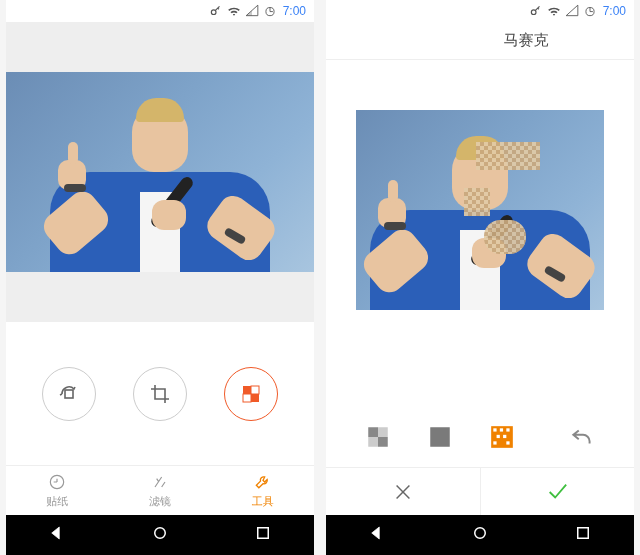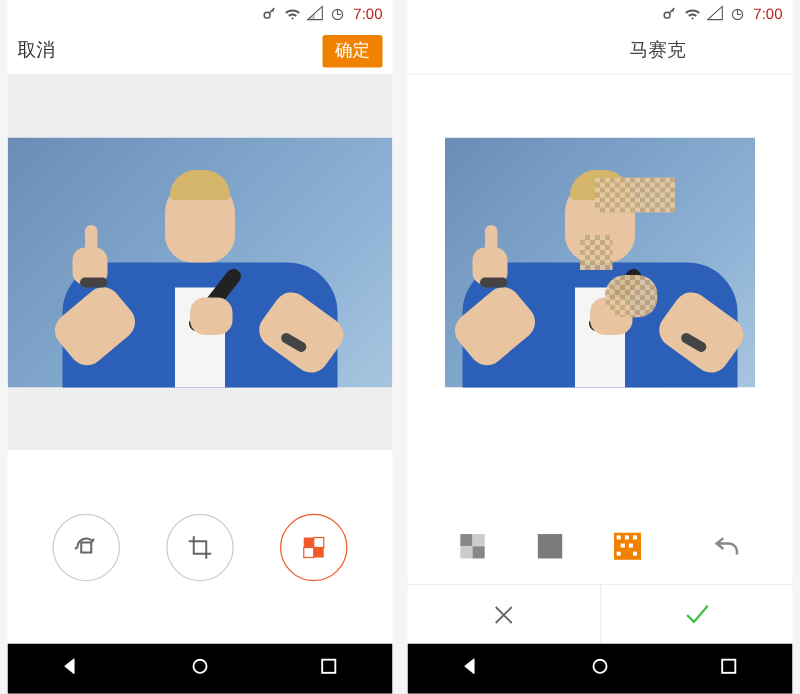--- a/index.html
+++ b/index.html
@@ -1,20 +1,20 @@
 <!DOCTYPE html>
 <html><head>
 <meta charset="utf-8">
 <style>
   * { margin: 0; padding: 0; box-sizing: border-box; }
   body { background: #f0f0f0; font-family: -apple-system, "Helvetica Neue", Arial, sans-serif; }
   .stage { width: 640px; height: 555px; background: #f5f5f5; position: relative; display: flex; gap: 12px; justify-content: center; padding-top: 0; }
   .phone { width: 308px; height: 555px; background: #fff; position: relative; display: flex; flex-direction: column; overflow: hidden; }
   
-  .statusbar { height: 22px; background: #fff; display: flex; align-items: center; justify-content: flex-end; padding: 10px 8px; gap: 4px; font-size: 12px; color: #b91c1c; }
+  .statusbar { height: 22px; background: #fff; display: flex; align-items: center; justify-content: flex-end; padding: 10px 8px; gap: 4px; font-size: 12px; color: #3b82f6; }
   .statusbar .ico { display:inline-flex; align-items:center; }
   .statusbar svg { width: 14px; height: 14px; }
   .statusbar .time { font-size: 12px; margin-left: 2px; }
   
   .appbar { height: 38px; display: flex; align-items: center; justify-content: space-between; padding: 0 8px; border-bottom: 1px solid #eee; }
   .appbar .title-center { position:absolute; left:50%; transform:translateX(-50%); font-size:15px; color:#444;margin-left:46px; }
   .appbar .cancel { font-size: 15px; color: #333; }
   .appbar .confirm { background: #f08200; color: #fff; font-size: 14px; padding: 4px 10px; border-radius: 2px; }
   
   .canvas-area { flex: 0 0 auto; background: #eee; height: 300px; display:flex; align-items:center; justify-content:center; }
@@ -89,24 +89,20 @@
         </span>
       <span class="ico">
           <svg viewBox="0 0 24 24" fill="none" stroke="#555" stroke-width="1.5">
             <circle cx="12" cy="13" r="7"></circle>
             <path d="M12 6v7h5"></path>
           </svg>
         </span>
       <span class="time">7:00</span>
     </div>
 
-    <div class="appbar">
-      <span class="cancel">取消</span>
-      <span class="confirm">确定</span>
-    </div>
 
     <div class="canvas-area">
       <div class="photo">
         <div class="bg"></div>
         <div class="body">
           <div class="shirt"></div>
             <div class="inner"></div>
           <div class="arm-l"></div>
             <div class="hand-l"></div>
             <div class="finger"></div>
@@ -137,20 +133,41 @@
       <div class="circbtn active">
         <svg viewBox="0 0 24 24">
             <rect x="4" y="4" width="8" height="8" fill="#f05a28"></rect>
             <rect x="12" y="4" width="8" height="8" fill="#fff" stroke="#f05a28"></rect>
             <rect x="4" y="12" width="8" height="8" fill="#fff" stroke="#f05a28"></rect>
             <rect x="12" y="12" width="8" height="8" fill="#f05a28"></rect>
           </svg>
       </div>
     </div>
 
+    <div class="tabbar">
+      <div class="tab">
+        <svg viewBox="0 0 24 24" fill="none" stroke="currentColor" stroke-width="1.4">
+            <circle cx="12" cy="12" r="8"></circle>
+            <path d="M12 8v4M8 12h4"></path>
+          </svg>
+        <span>贴纸</span>
+      </div>
+      <div class="tab">
+        <svg viewBox="0 0 24 24" fill="none" stroke="currentColor" stroke-width="1.4">
+            <path d="M6 18l8-12M14 18l4-6M8 8l2 3"></path>
+          </svg>
+        <span>滤镜</span>
+      </div>
+      <div class="tab active">
+        <svg viewBox="0 0 24 24" fill="none" stroke="currentColor" stroke-width="1.6">
+            <path d="M14 6a4 4 0 0 0-5 5l-5 5 3 3 5-5a4 4 0 0 0 5-5l-3 3-2-2z"></path>
+          </svg>
+        <span>工具</span>
+      </div>
+    </div>
 
     <div class="navbar">
       <span><svg viewBox="0 0 24 24">
             <path d="M15 4l-10 8 10 8z" fill="#fff"></path>
           </svg></span>
       <span><svg viewBox="0 0 24 24">
             <circle cx="12" cy="12" r="7" fill="none" stroke="#fff" stroke-width="2"></circle>
           </svg></span>
       <span><svg viewBox="0 0 24 24">
             <rect x="5" y="5" width="14" height="14" fill="none" stroke="#fff" stroke-width="2"></rect>

